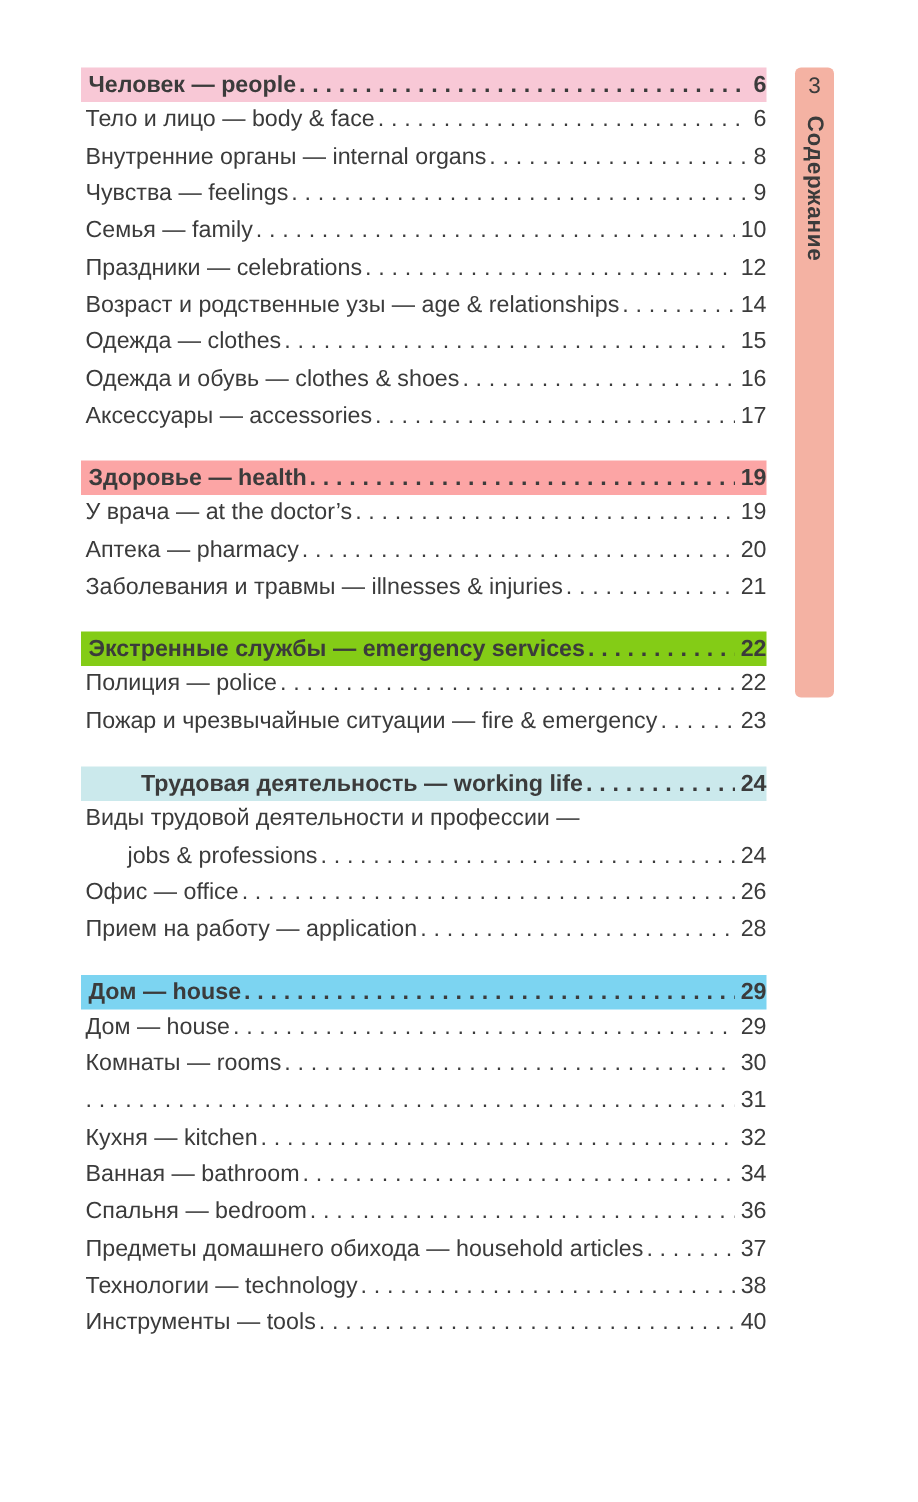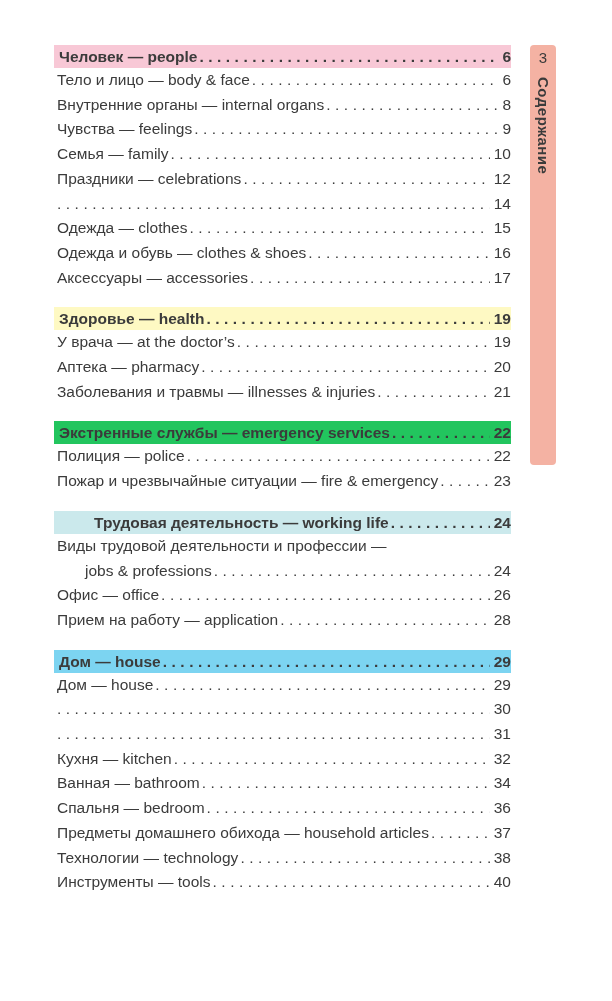--- a/index.html
+++ b/index.html
@@ -113,41 +113,42 @@
         <span class="label">Семья — family</span>
         <span class="leader"></span>
         <span class="pg">10</span>
       </div>
       <div class="row">
         <span class="label">Праздники — celebrations</span>
         <span class="leader"></span>
         <span class="pg">12</span>
       </div>
       <div class="row">
+        <span class="label">Возраст и родственные узы — age &amp; relationships</span>
         <span class="leader"></span>
         <span class="pg">14</span>
       </div>
       <div class="row">
         <span class="label">Одежда — clothes</span>
         <span class="leader"></span>
         <span class="pg">15</span>
       </div>
       <div class="row">
         <span class="label">Одежда и обувь — clothes &amp; shoes</span>
         <span class="leader"></span>
         <span class="pg">16</span>
       </div>
       <div class="row">
         <span class="label">Аксессуары — accessories</span>
         <span class="leader"></span>
         <span class="pg">17</span>
       </div>
     </section>
     <section class="section">
-      <div class="row header" style="background: #fef9c3;">
+      <div class="row header" style="background: #fca5a5;">
         <span class="label">Здоровье — health</span>
         <span class="leader"></span>
         <span class="pg">19</span>
       </div>
       <div class="row">
         <span class="label">У врача — at the doctor’s</span>
         <span class="leader"></span>
         <span class="pg">19</span>
       </div>
       <div class="row">
@@ -155,21 +156,21 @@
         <span class="leader"></span>
         <span class="pg">20</span>
       </div>
       <div class="row">
         <span class="label">Заболевания и травмы — illnesses &amp; injuries</span>
         <span class="leader"></span>
         <span class="pg">21</span>
       </div>
     </section>
     <section class="section">
-      <div class="row header" style="background: #22c55e;">
+      <div class="row header" style="background: #84cc16;">
         <span class="label">Экстренные службы — emergency services</span>
         <span class="leader"></span>
         <span class="pg">22</span>
       </div>
       <div class="row">
         <span class="label">Полиция — police</span>
         <span class="leader"></span>
         <span class="pg">22</span>
       </div>
       <div class="row">
@@ -208,20 +209,21 @@
         <span class="label">Дом — house</span>
         <span class="leader"></span>
         <span class="pg">29</span>
       </div>
       <div class="row">
         <span class="label">Дом — house</span>
         <span class="leader"></span>
         <span class="pg">29</span>
       </div>
       <div class="row">
+        <span class="label">Комнаты — rooms</span>
         <span class="leader"></span>
         <span class="pg">30</span>
       </div>
       <div class="row">
         <span class="leader"></span>
         <span class="pg">31</span>
       </div>
       <div class="row">
         <span class="label">Кухня — kitchen</span>
         <span class="leader"></span>

